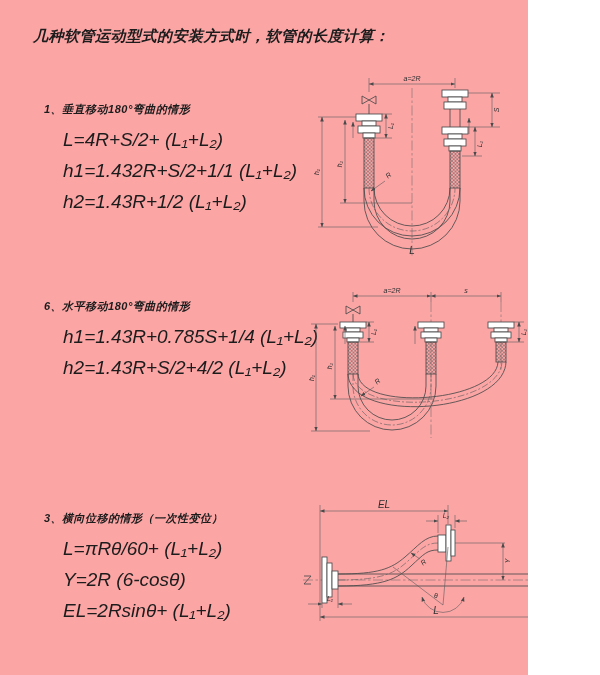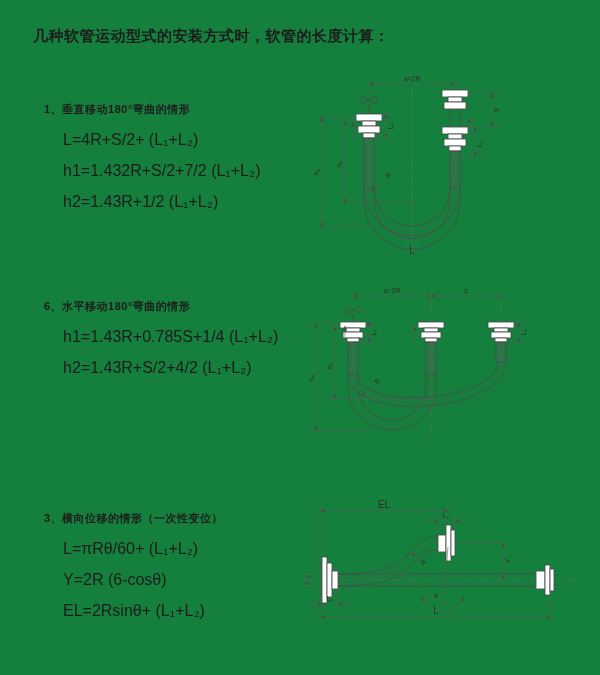--- a/index.html
+++ b/index.html
@@ -1,43 +1,43 @@
 <!DOCTYPE html>
 <html><head>
 <meta charset="utf-8">
 <style>
   html,body{margin:0;padding:0;background:#ffffff;}
-  .canvas{position:relative;width:600px;height:675px;background:#15803d;overflow:hidden;
-          font-family:"Liberation Sans","DejaVu Sans",sans-serif;color:#1c1c1c;}
+  .canvas{position:relative;width:528px;height:675px;background:#fca5a5;overflow:hidden;
+          font-family:"Liberation Sans","DejaVu Sans",sans-serif;color:#1c1c1c;font-style:italic;}
   .title{position:absolute;left:33px;top:27px;font-size:15px;font-weight:700;letter-spacing:.5px;}
   .sec{position:absolute;left:44px;}
   #sec1{top:102px;} #sec2{top:299px;} #sec3{top:511px;}
   .heading{font-size:11px;font-weight:700;letter-spacing:.5px;margin:0 0 7px 0;}
-  .formula{font-size:16px;font-weight:500;margin-left:19px;line-height:31px;white-space:pre;}
+  .formula{font-size:19px;font-weight:500;margin-left:19px;line-height:31px;white-space:pre;}
   .diagram{position:absolute;}
   #dia1{left:312px;top:70px;} #dia2{left:308px;top:286px;} #dia3{left:298px;top:497px;}
   .ln{stroke:#4a4a4a;stroke-width:.85;fill:none;}
   .fr{stroke:#4a4a4a;stroke-width:.85;fill:#ffffff;}
   .dim{stroke:#5a5a5a;stroke-width:.6;fill:none;}
   .cl{stroke:#6a6a6a;stroke-width:.55;fill:none;stroke-dasharray:10 2.5 2.5 2.5;}
   .dashc{stroke:#5a5a5a;stroke-width:.6;fill:none;stroke-dasharray:7 2 2 2;}
   .dtext{font-size:7px;fill:#2e2e2e;font-family:"Liberation Sans","DejaVu Sans",sans-serif;}
   .big{font-size:10px;}
 </style>
 </head>
 <body>
 
 <div class="canvas">
 
   <div class="title">几种软管运动型式的安装方式时，软管的长度计算：</div>
 
   <section class="sec" id="sec1">
     <div class="heading">1、垂直移动180°弯曲的情形</div>
     <div class="formula">L=4R+S/2+ (L₁+L₂)</div>
-    <div class="formula">h1=1.432R+S/2+7/2 (L₁+L₂)</div>
+    <div class="formula">h1=1.432R+S/2+1/1 (L₁+L₂)</div>
     <div class="formula">h2=1.43R+1/2 (L₁+L₂)</div>
   </section>
 
   <section class="sec" id="sec2">
     <div class="heading">6、水平移动180°弯曲的情形</div>
     <div class="formula">h1=1.43R+0.785S+1/4 (L₁+L₂)</div>
     <div class="formula">h2=1.43R+S/2+4/2 (L₁+L₂)</div>
   </section>
 
   <section class="sec" id="sec3">

